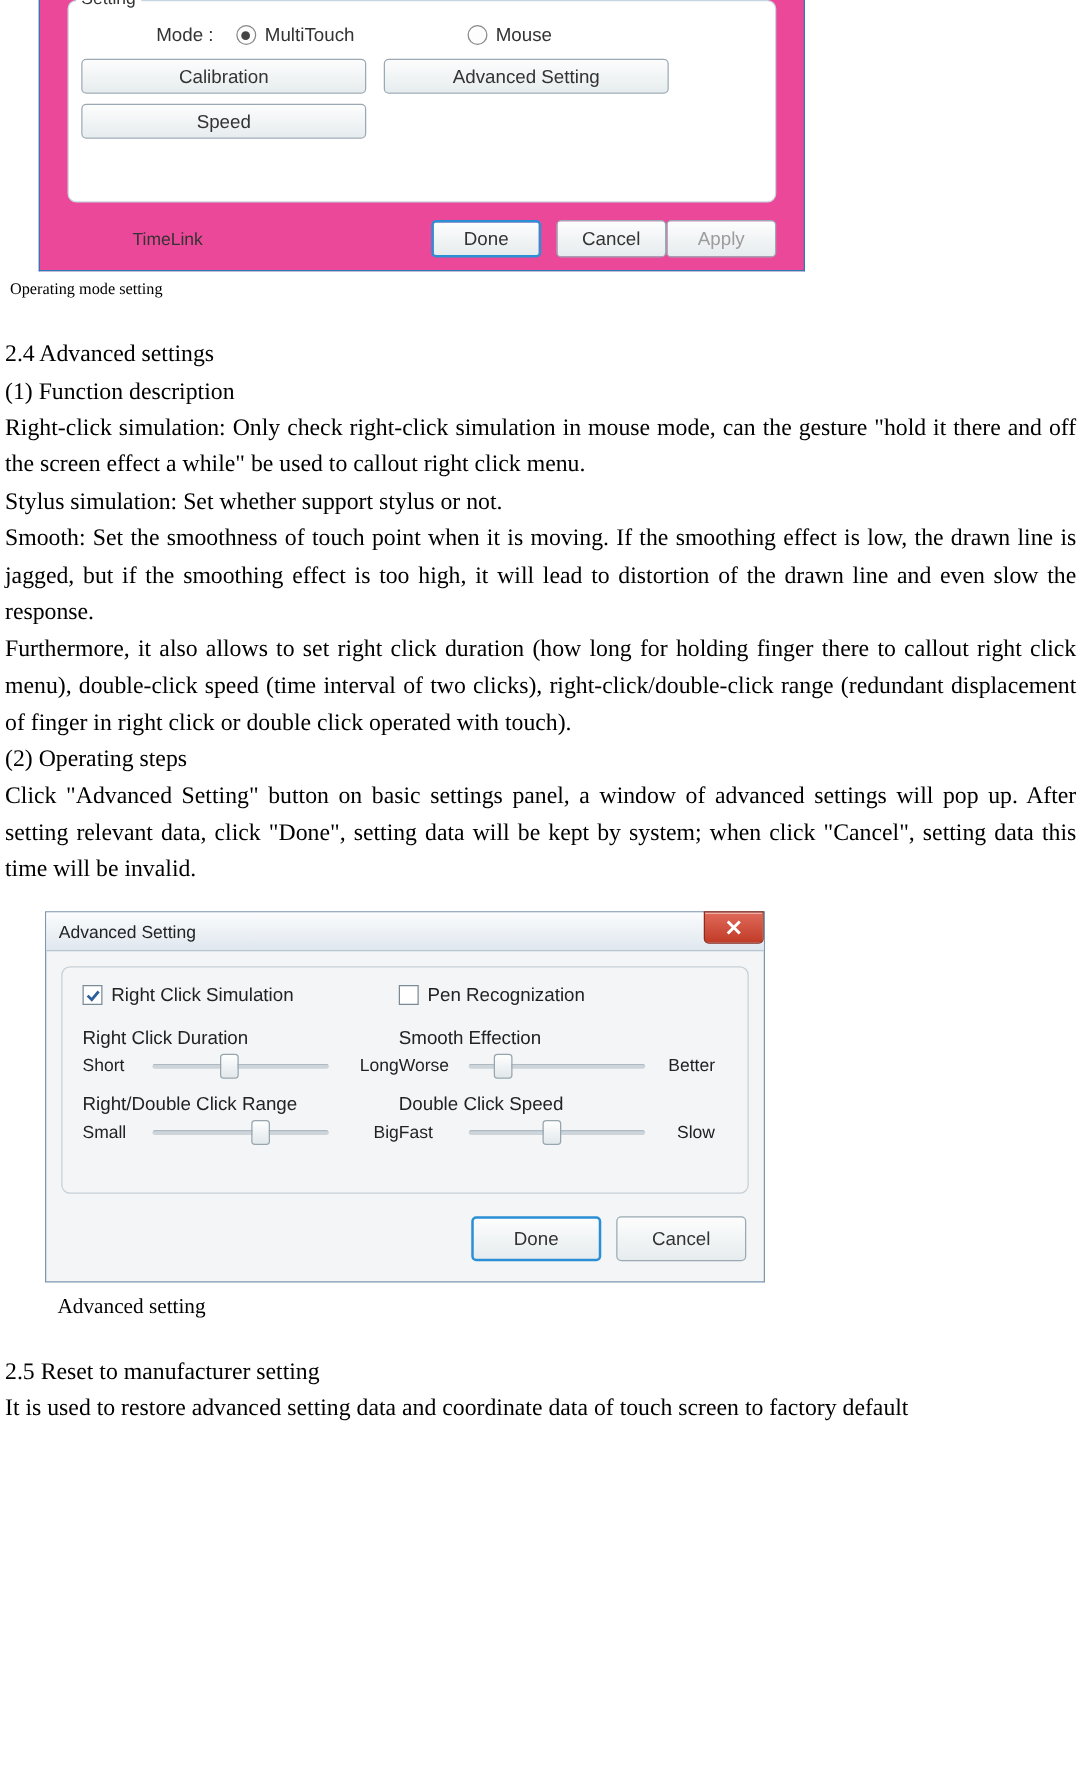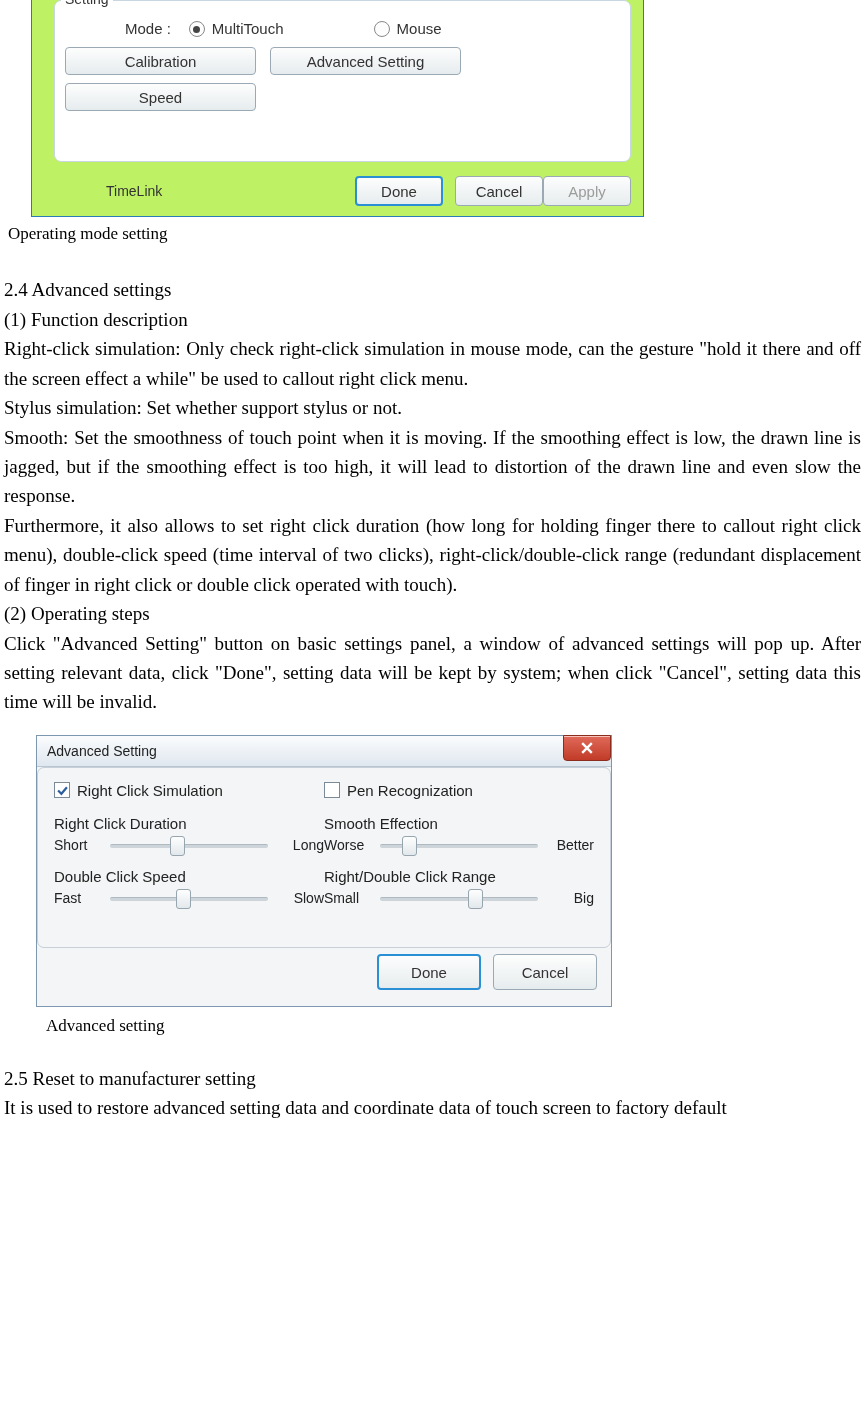--- a/index.html
+++ b/index.html
@@ -1,47 +1,47 @@
 <!DOCTYPE html>
 <html><head>
 <meta charset="utf-8">
 <style>
   body{margin:0;padding:0;font-family:"Times New Roman",serif;font-size:19px;color:#000;background:#fff}
   .page{width:865px;margin:0 auto;padding:0 4px;box-sizing:border-box}
   p{margin:0;line-height:1.55}
   .justify{text-align:justify}
-  .caption{font-size:17px;margin:4px 0 28px 4px}
+  .caption{font-size:13px;margin:4px 0 28px 4px}
   .caption2{font-size:17px;margin:6px 0 24px 42px}
   .h{margin-top:6px}
 
   
-  .fig1{width:613px;margin:0 0 4px 27px;border:1px solid #2b7bb9;border-top:none;background:#bef264;padding:0 12px 10px 22px;box-sizing:border-box;font-family:Tahoma,Verdana,sans-serif;font-size:15px;color:#333}
+  .fig1{width:613px;margin:0 0 4px 27px;border:1px solid #2b7bb9;border-top:none;background:#ec4899;padding:0 22px 10px 22px;box-sizing:border-box;font-family:Tahoma,Verdana,sans-serif;font-size:15px;color:#333}
   .groupbox{border:1px solid #c7d6e0;border-radius:7px;padding:6px 10px 42px 10px;position:relative;background:#fff}
   .gb-title{position:relative;top:-17px;left:-4px;background:#fff;padding:0 4px;font-size:14px;color:#333}
   .moderow{display:flex;align-items:center;margin:-4px 0 10px 60px}
-  .radio{display:inline-flex;align-items:flex-end}
+  .radio{display:inline-flex;align-items:flex-start}
   .radio .mark{width:14px;height:14px;border:1px solid #888;border-radius:50%;margin-right:7px;display:inline-flex;align-items:center;justify-content:center;background:#fdfdfd}
   .radio .dot{width:7px;height:7px;border-radius:50%;background:#444}
   .winbtn{display:inline-flex;align-items:center;justify-content:center;height:28px;border:1px solid #9aa9b4;border-radius:4px;background:linear-gradient(#fdfdfd,#e6ecee);font-size:15px;color:#333;box-sizing:border-box}
   .btnrow{display:flex;gap:14px;margin-bottom:8px}
-  .btnrow .winbtn{width:191px}
+  .btnrow .winbtn{width:228px}
   .bottomrow{display:flex;align-items:center;margin-top:14px}
   .bottomrow .tl{flex:0 0 auto;margin-left:52px;margin-right:auto;font-size:14px}
   .bottombtn{width:88px;height:30px}
   .primary{border:2px solid #2b8fd6}
   .disabled{color:#9c9c9c}
 
   
   .fig2{width:576px;margin:18px 0 6px 32px;border:1px solid #7e97b0;background:#f3f5f6;font-family:Tahoma,Verdana,sans-serif;font-size:15px;color:#222;box-sizing:border-box}
   .titlebar{height:30px;display:flex;align-items:center;background:linear-gradient(#fbfcfd,#dfe7ef);border-bottom:1px solid #b8c6d2;padding:0 0 0 10px}
   .titlebar .tt{font-size:14px}
   .ghost{color:#b3bdc6;margin-left:8px;font-size:13px}
   .closebtn{margin-left:auto;width:46px;height:24px;position:relative;top:-3px;background:linear-gradient(#e06a5a,#c13b28);border:1px solid #8a2d1f;border-radius:0 0 4px 4px;display:flex;align-items:center;justify-content:center;color:#fff;font-weight:bold;box-shadow:inset 0 1px 0 #f7c3bb}
   .closebtn svg{width:12px;height:12px}
-  .innerbox{border:1px solid #c7d0d8;border-radius:7px;background:#f3f5f6;padding:14px 16px 10px 16px}
+  .innerbox{margin:12px;border:1px solid #c7d0d8;border-radius:7px;background:#f3f5f6;padding:14px 26px 10px 16px}
   .cbrow{display:flex;margin-bottom:10px}
   .cbrow .col{flex:1}
   .cb{display:inline-flex;align-items:center}
   .cb .box{width:14px;height:14px;border:1px solid #7a8b97;background:#fff;margin-right:7px;display:flex;align-items:center;justify-content:center}
   .cb svg{width:11px;height:11px}
   .grid{display:flex}
   .grid .col{flex:1}
   .sllabel{margin:4px 0 4px 0}
   .slrow{display:flex;align-items:center;font-size:14px}
   .slrow .l{width:50px}
@@ -150,39 +150,39 @@
                 <span class="track"></span>
                 <span class="thumb" style="left:14%"></span>
               </span>
           <span class="r">Better</span>
         </div>
       </div>
     </div>
 
     <div class="grid" style="margin-top:10px">
       <div class="col">
+        <div class="sllabel">Right/Double Click Range</div>
+        <div class="slrow">
+          <span class="l">Small</span>
+          <span class="slider">
+                <span class="track"></span>
+                <span class="thumb" style="left:56%"></span>
+              </span>
+          <span class="r">Big</span>
+        </div>
+      </div>
+      <div class="col">
         <div class="sllabel">Double Click Speed</div>
         <div class="slrow">
           <span class="l">Fast</span>
           <span class="slider">
                 <span class="track"></span>
                 <span class="thumb" style="left:42%"></span>
               </span>
           <span class="r">Slow</span>
-        </div>
-      </div>
-      <div class="col">
-        <div class="sllabel">Right/Double Click Range</div>
-        <div class="slrow">
-          <span class="l">Small</span>
-          <span class="slider">
-                <span class="track"></span>
-                <span class="thumb" style="left:56%"></span>
-              </span>
-          <span class="r">Big</span>
         </div>
       </div>
     </div>
     <div style="height:30px"></div>
   </div>
   <div class="actionrow">
     <span class="winbtn primary">Done</span>
     <span class="winbtn">Cancel</span>
   </div>
 </div>

